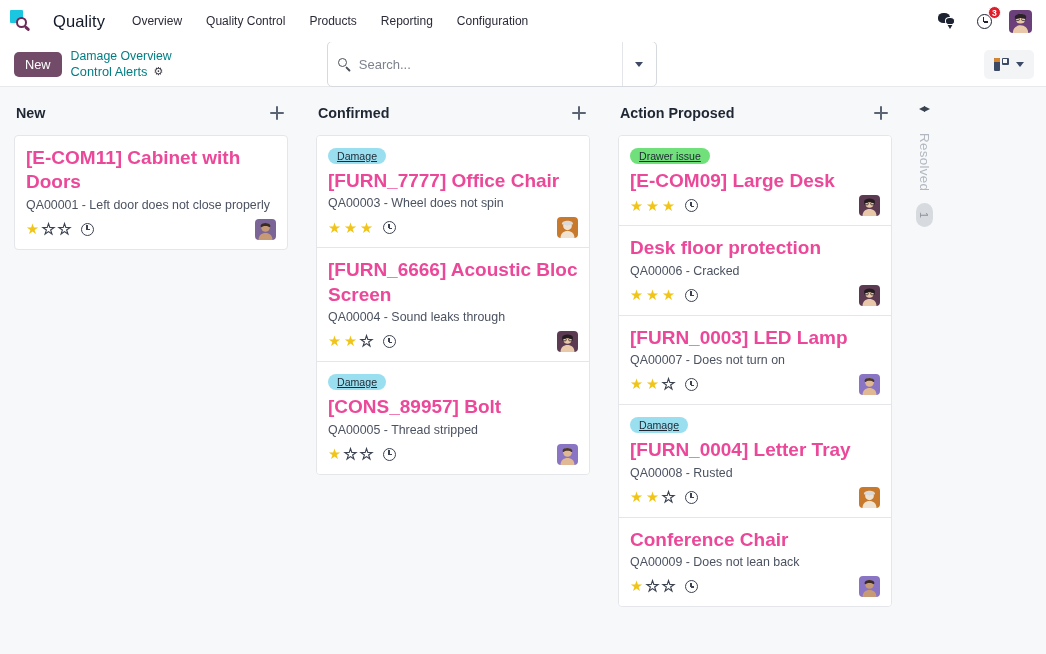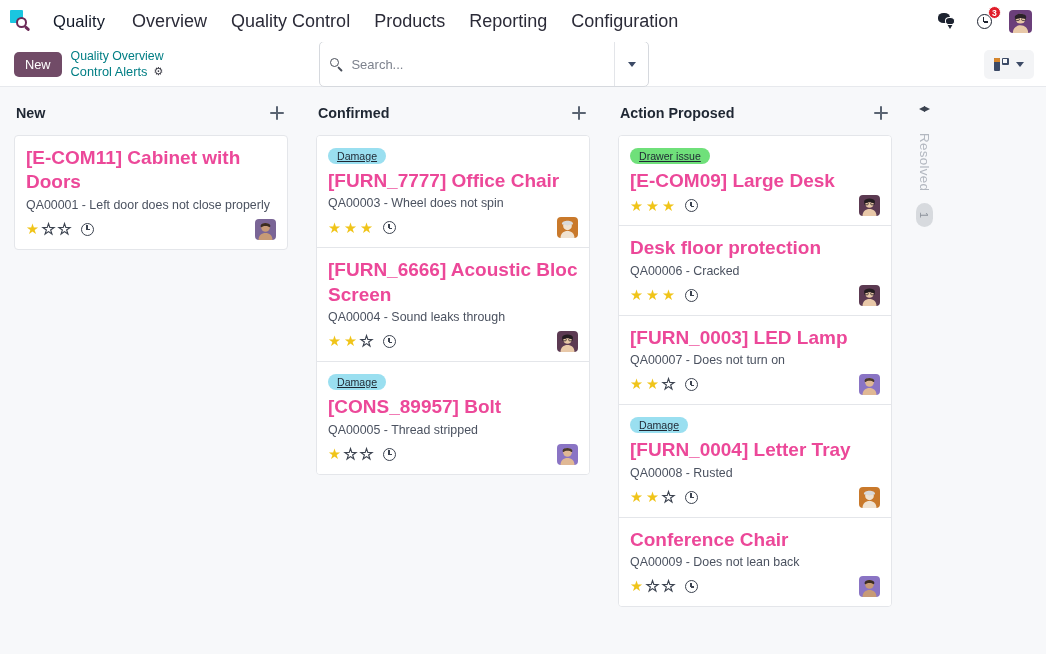--- a/index.html
+++ b/index.html
@@ -34,21 +34,21 @@
   .brand-icon .handle {
     position: absolute; left: 17px; top: 16px;
     width: 6px; height: 2.6px; background: #6b2a57;
     transform: rotate(42deg); transform-origin: left center; border-radius: 2px;
   }
   .brand-name {
     font-size: 16.5px; color: #111827; letter-spacing: .1px;
   }
   .navmenu { display: flex; align-items: center; gap: 2px; }
   .navmenu a {
-    font-size: 18px; color: #2b2b38; text-decoration: none;
+    font-size: 12px; color: #2b2b38; text-decoration: none;
     padding: 5px 11px; border-radius: 4px; white-space: nowrap;
   }
   .nav-right { margin-left: auto; display: flex; align-items: center; gap: 14px; padding-right: 2px; }
   .nav-ico { position: relative; width: 22px; height: 22px; display: flex; align-items: center; justify-content: center; }
 
   
   .bub-a, .bub-b { position: absolute; background: #1d2330; border-radius: 50%; }
   .bub-a { width: 12px; height: 9.5px; left: 1px; top: 3px; border-radius: 45%; }
   .bub-b { width: 10px; height: 8px; left: 8px; top: 7px; border-radius: 45%; border: 1.6px solid #ffffff; }
   .bub-tail { position: absolute; left: 10px; top: 14px; width: 0; height: 0;
@@ -257,21 +257,21 @@
         <rect x="6.6" y="8.4" width="4.2" height="2.6" rx="1" fill="none" stroke="#2b2228" stroke-width=".8"></rect>
         <rect x="13.2" y="8.4" width="4.2" height="2.6" rx="1" fill="none" stroke="#2b2228" stroke-width=".8"></rect>
       </svg>
     </div>
   </div>
 </div>
 
 <div class="controlpanel">
   <button class="btn-new">New</button>
   <div class="breadcrumb">
-    <div class="bc-line1">Quality Overview</div>
+    <div class="bc-line1">Damage Overview</div>
     <div class="bc-line2">
       <span>Control Alerts</span>
       <span class="gear">⚙</span>
     </div>
   </div>
   <div class="search-wrap">
     <span class="search-ico">
         <i></i>
         <b></b>
       </span>

